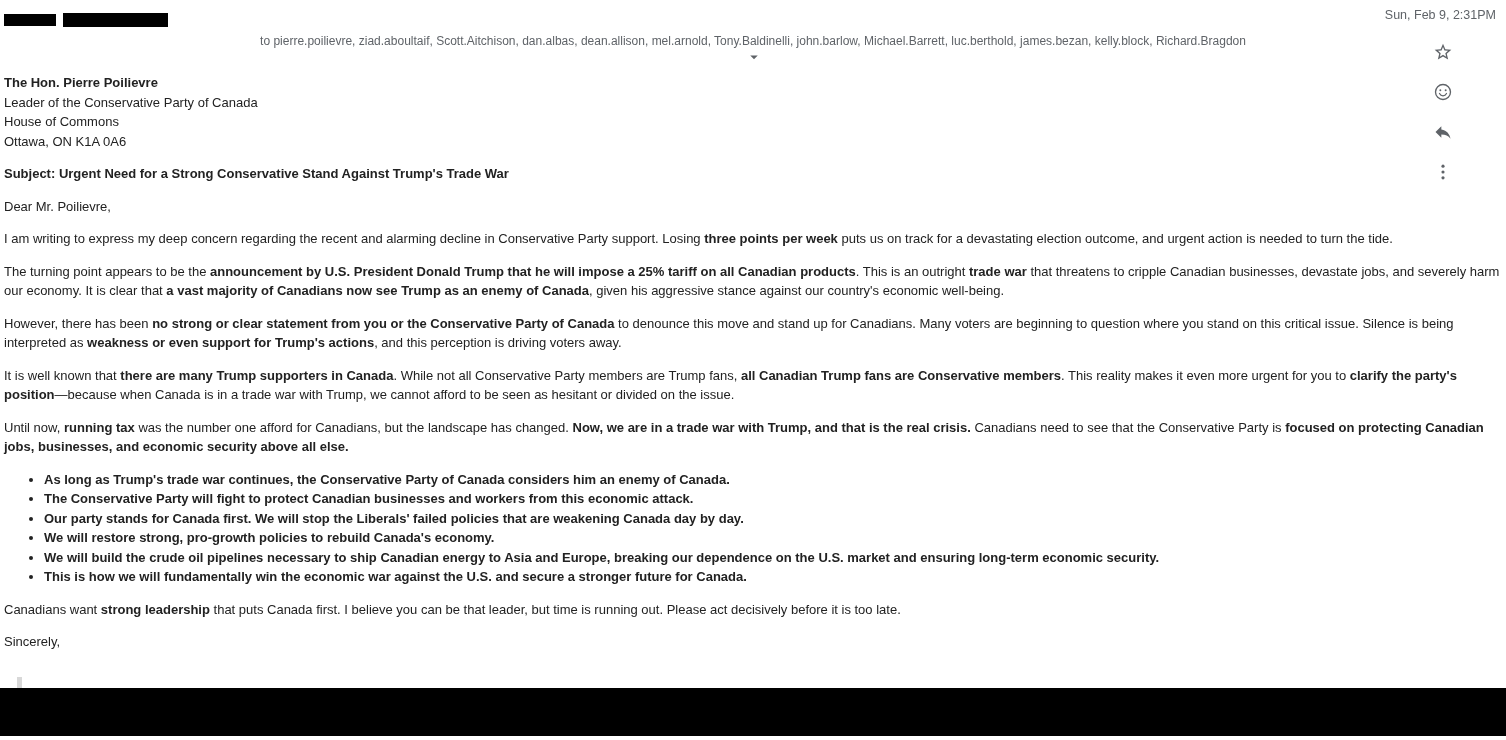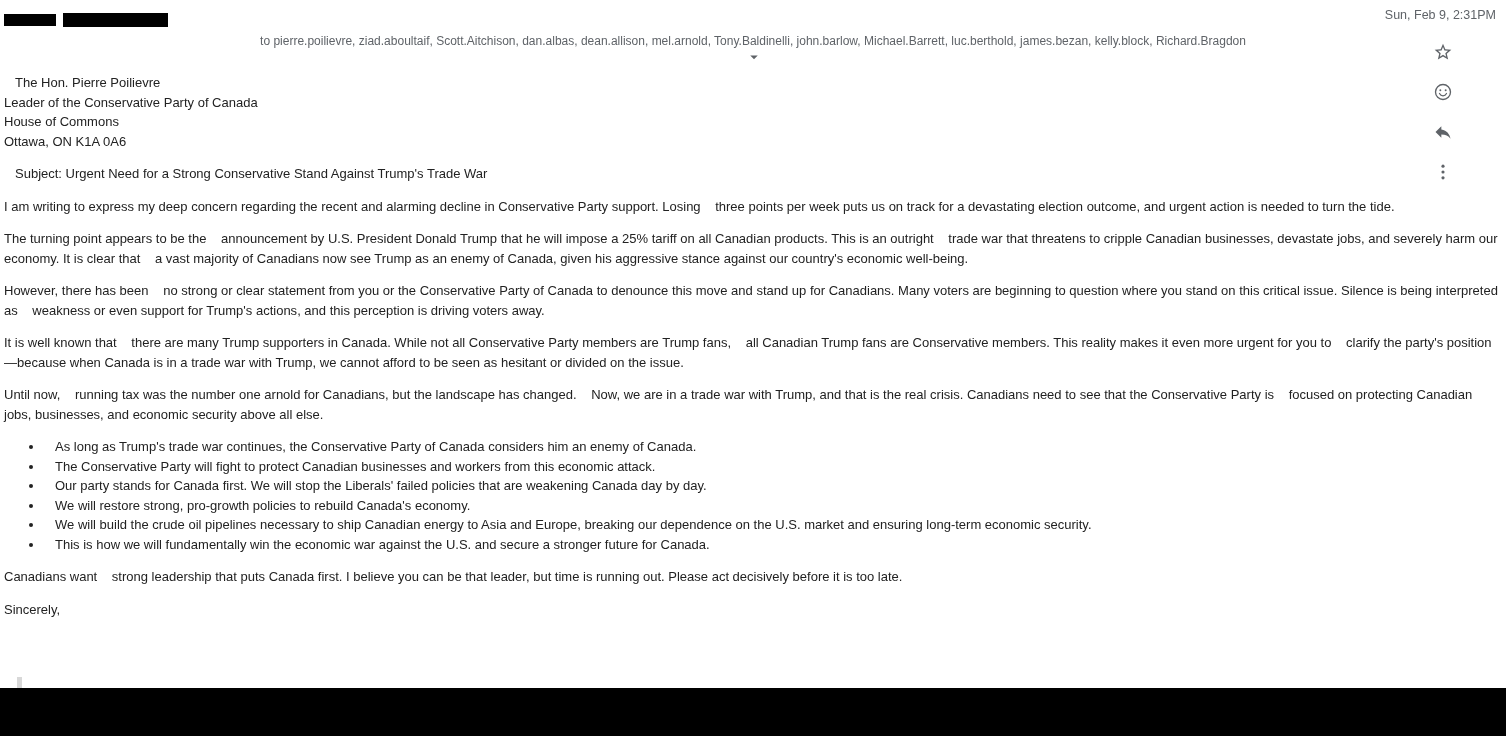--- a/index.html
+++ b/index.html
@@ -16,21 +16,21 @@
   .icon-btn svg{display:block;}
   .recipients-row{
     position:absolute;top:34px;left:4px;right:4px;color:#5f6368;font-size:12px;
     display:flex;align-items:center;white-space:nowrap;overflow:hidden;cursor:pointer;flex-direction:column;
   }
   .recipients-row .caret{display:inline-flex;margin-left:2px;align-items:center;}
   .email-body{
     position:absolute;top:73px;left:4px;right:3px;color:#222;font-size:13px;line-height:19.5px;
   }
   .email-body p{margin:0 0 13px 0;}
-  .email-body b{font-weight:400;margin-left:11px;}
+  .email-body b{font-weight:700;}
   .email-body ul{margin:0 0 13px 0;padding-left:40px;}
   .email-body li{margin:0;}
   .sig-remnant{position:absolute;left:17px;top:677px;width:5px;height:11px;background:#d8d8d8;}
   .bottom-redaction{position:absolute;left:0;top:688px;width:1506px;height:48px;background:#000;}
 </style>
 </head>
 <body>
 
 <div>
 
@@ -76,25 +76,26 @@
   </div>
 
   <div class="email-body">
     <p>
       <b>The Hon. Pierre Poilievre</b><br>
       <span>Leader of the Conservative Party of Canada</span><br>
       <span>House of Commons</span><br>
       <span>Ottawa, ON K1A 0A6</span>
     </p>
     <p><b>Subject: Urgent Need for a Strong Conservative Stand Against Trump's Trade War</b></p>
+    <p>Dear Mr. Poilievre,</p>
     <p><span>I am writing to express my deep concern regarding the recent and alarming decline in Conservative Party support. Losing </span><b>three points per week</b><span> puts us on track for a devastating election outcome, and urgent action is needed to turn the tide.</span></p>
     <p><span>The turning point appears to be the </span><b>announcement by U.S. President Donald Trump that he will impose a 25% tariff on all Canadian products</b><span>. This is an outright </span><b>trade war</b><span> that threatens to cripple Canadian businesses, devastate jobs, and severely harm our economy. It is clear that </span><b>a vast majority of Canadians now see Trump as an enemy of Canada</b><span>, given his aggressive stance against our country's economic well-being.</span></p>
     <p><span>However, there has been </span><b>no strong or clear statement from you or the Conservative Party of Canada</b><span> to denounce this move and stand up for Canadians. Many voters are beginning to question where you stand on this critical issue. Silence is being interpreted as </span><b>weakness or even support for Trump's actions</b><span>, and this perception is driving voters away.</span></p>
     <p><span>It is well known that </span><b>there are many Trump supporters in Canada</b><span>. While not all Conservative Party members are Trump fans, </span><b>all Canadian Trump fans are Conservative members</b><span>. This reality makes it even more urgent for you to </span><b>clarify the party's position</b><span>—because when Canada is in a trade war with Trump, we cannot afford to be seen as hesitant or divided on the issue.</span></p>
-    <p><span>Until now, </span><b>running tax</b><span> was the number one arnold for Canadians, but the landscape has changed. </span><b>Now, we are in a trade war with Trump, and that is the real crisis.</b><span> Canadians need to see that the Conservative Party is </span><b>focused on protecting Canadian jobs, businesses, and economic security above all else.</b></p>
+    <p><span>Until now, </span><b>running tax</b><span> was the number one afford for Canadians, but the landscape has changed. </span><b>Now, we are in a trade war with Trump, and that is the real crisis.</b><span> Canadians need to see that the Conservative Party is </span><b>focused on protecting Canadian jobs, businesses, and economic security above all else.</b></p>
     <ul>
       <li><b>As long as Trump's trade war continues, the Conservative Party of Canada considers him an enemy of Canada.</b></li>
       <li><b>The Conservative Party will fight to protect Canadian businesses and workers from this economic attack.</b></li>
       <li><b>Our party stands for Canada first. We will stop the Liberals' failed policies that are weakening Canada day by day.</b></li>
       <li><b>We will restore strong, pro-growth policies to rebuild Canada's economy.</b></li>
       <li><b>We will build the crude oil pipelines necessary to ship Canadian energy to Asia and Europe, breaking our dependence on the U.S. market and ensuring long-term economic security.</b></li>
       <li><b>This is how we will fundamentally win the economic war against the U.S. and secure a stronger future for Canada.</b></li>
     </ul>
     <p><span>Canadians want </span><b>strong leadership</b><span> that puts Canada first. I believe you can be that leader, but time is running out. Please act decisively before it is too late.</span></p>
     <p>Sincerely,</p>

